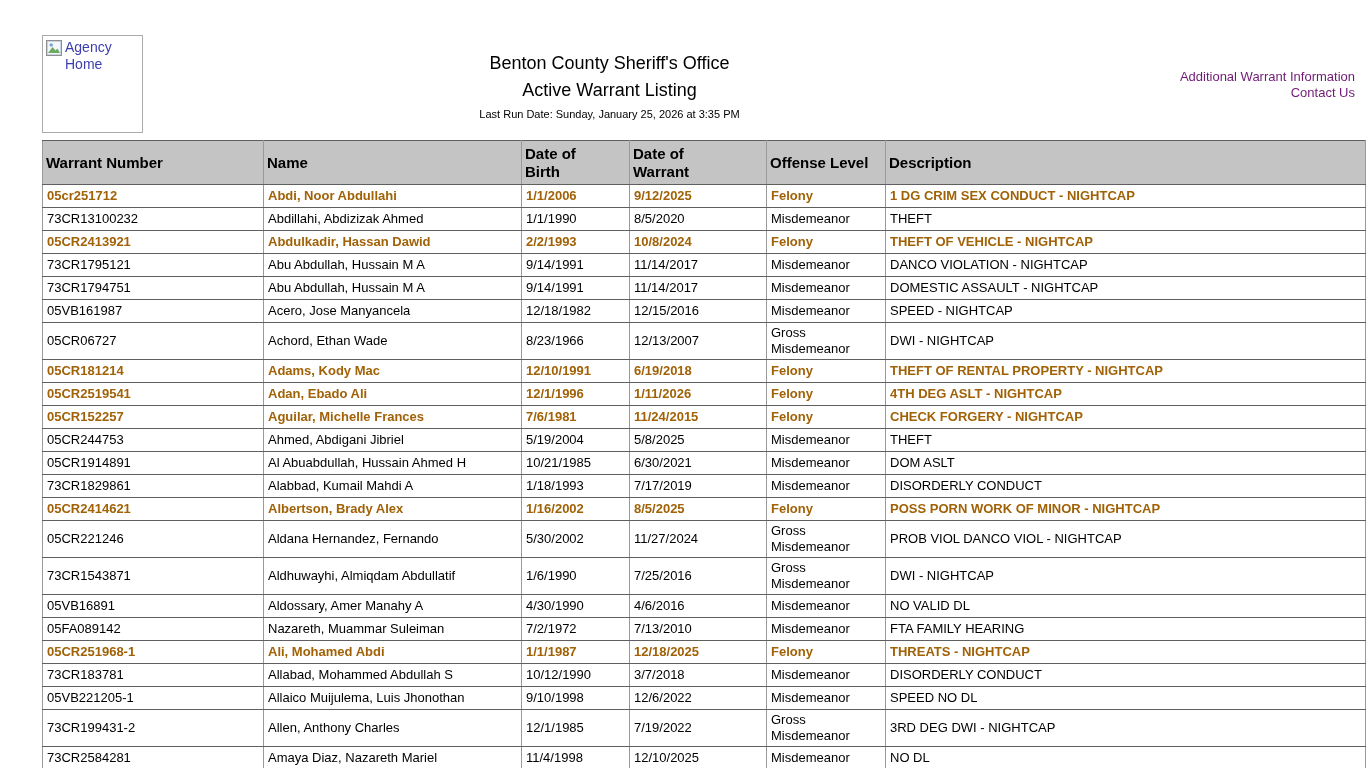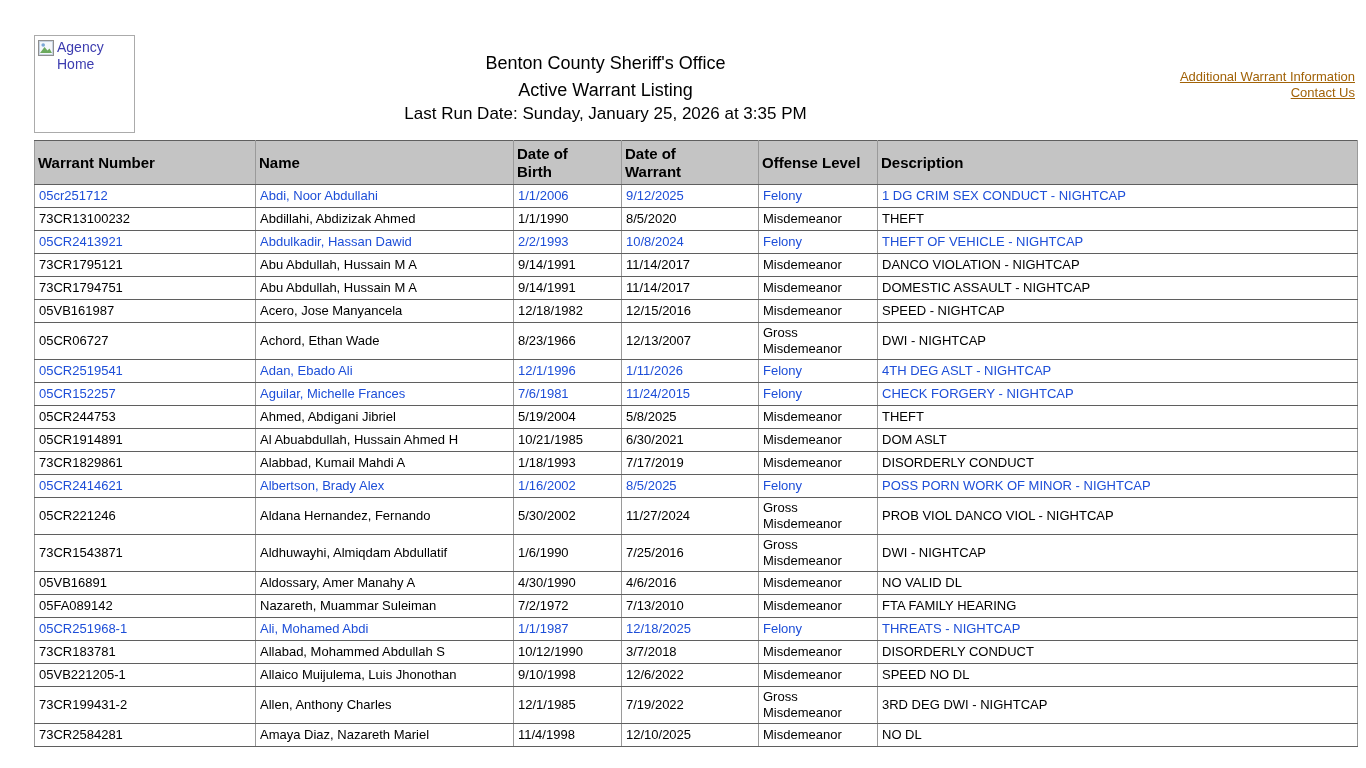--- a/index.html
+++ b/index.html
@@ -3,46 +3,46 @@
 <meta charset="utf-8">
 <style>
   * { box-sizing: border-box; }
   html, body { margin: 0; padding: 0; }
   body {
     width: 1366px; height: 768px; overflow: hidden;
     background: #ffffff;
     font-family: "Liberation Sans", "DejaVu Sans", sans-serif;
     color: #000;
   }
-  .page { position: relative; width: 1366px; height: 768px; }
+  .page { position: relative; width: 1366px; height: 768px; padding-left: 8px; }
 
   
   .page-header { position: relative; height: 140px; }
   .agency-box {
     position: absolute; left: 34px; top: 35px;
     width: 101px; height: 98px;
     border: 1px solid #ababab;
     background: #fff;
     padding: 3px 2px;
     font-size: 14px; line-height: 17px;
     color: #3c3cb0;
     cursor: pointer;
   }
   .agency-box .img-ph { float: left; margin: 1px 3px 0 1px; }
   .title-block {
     position: absolute; left: 135px; right: 290px; top: 0;
     text-align: center; padding-top: 52px;
   }
   .title-line { font-size: 18px; font-weight: normal; line-height: 22px; margin-bottom: 5px; }
-  .last-run { font-size: 17px; line-height: 16px; margin-top: 3px; }
+  .last-run { font-size: 11px; line-height: 16px; margin-top: 3px; }
   .links-block {
     position: absolute; right: 11px; top: 69px; width: 400px;
     text-align: right; font-size: 13px; line-height: 16px;
   }
-  .links-block a { color: #a16207; text-decoration: underline; display: inline-block; cursor: pointer; }
+  .links-block a { color: #701a75; display: inline-block; cursor: pointer; }
 
   
   table.warrants {
     margin-left: 34px;
     width: 1323px;
     border-collapse: collapse;
     table-layout: fixed;
     border: 1px solid #5f5f5f;
   }
   table.warrants th, table.warrants td {
@@ -60,21 +60,21 @@
     padding: 2px 3px;
     height: 44px;
     line-height: 18px;
   }
   .th-wrap { display: inline-block; max-width: 70px; }
   table.warrants td {
     font-size: 13px; line-height: 16px;
     padding: 2px 4px;
   }
   table.warrants tbody tr { height: 23px; }
-  tr.felony td { color: #1d4ed8; font-weight: normal; }
+  tr.felony td { color: #a16207; font-weight: bold; }
 </style>
 </head>
 <body>
 
 <div class="page">
 
   <div class="page-header">
 
     <a class="agency-box">
       <span class="img-ph">
@@ -171,20 +171,28 @@
   </tr>
         <tr>
     <td>05CR06727</td>
     <td>Achord, Ethan Wade</td>
     <td>8/23/1966</td>
     <td>12/13/2007</td>
     <td>Gross Misdemeanor</td>
     <td>DWI - NIGHTCAP</td>
   </tr>
         <tr class="felony">
+    <td>05CR181214</td>
+    <td>Adams, Kody Mac</td>
+    <td>12/10/1991</td>
+    <td>6/19/2018</td>
+    <td>Felony</td>
+    <td>THEFT OF RENTAL PROPERTY - NIGHTCAP</td>
+  </tr>
+        <tr class="felony">
     <td>05CR2519541</td>
     <td>Adan, Ebado Ali</td>
     <td>12/1/1996</td>
     <td>1/11/2026</td>
     <td>Felony</td>
     <td>4TH DEG ASLT - NIGHTCAP</td>
   </tr>
         <tr class="felony">
     <td>05CR152257</td>
     <td>Aguilar, Michelle Frances</td>

